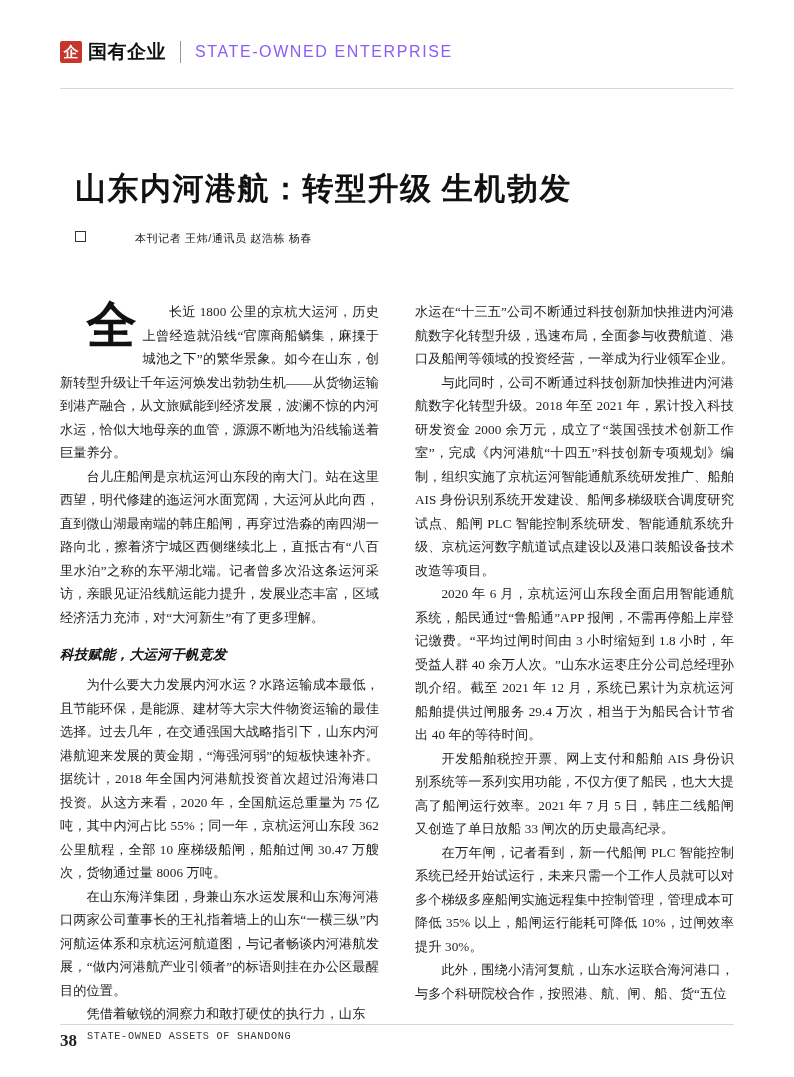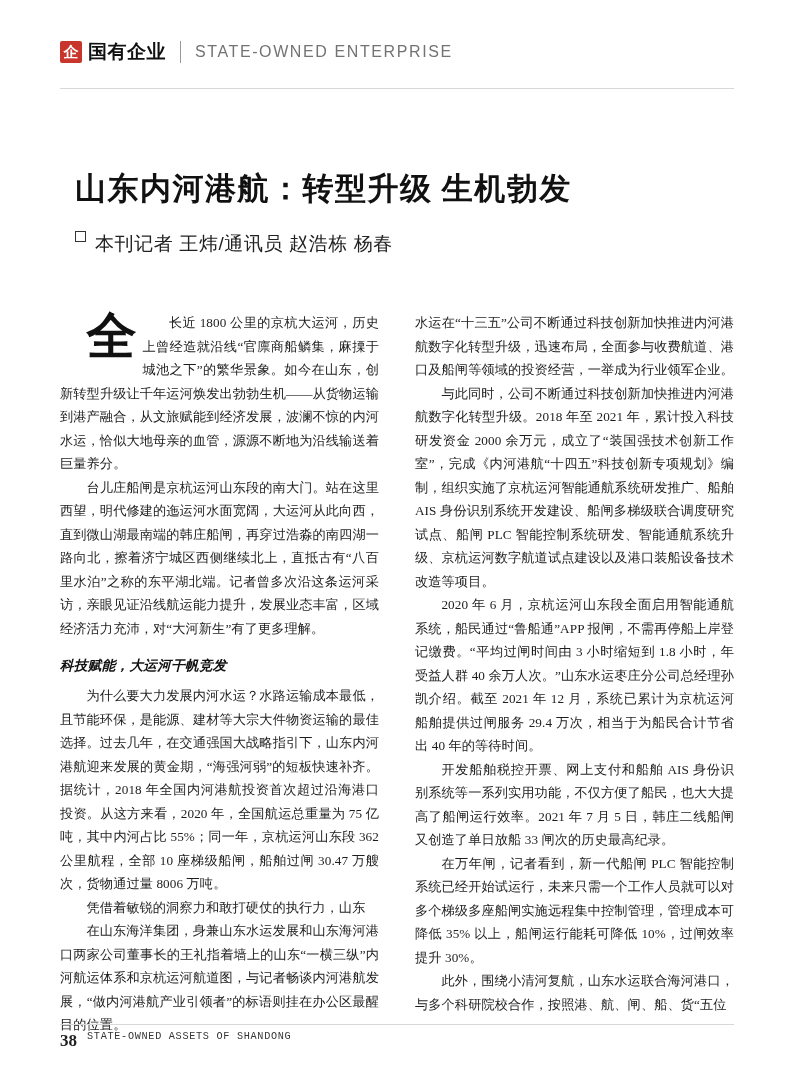--- a/index.html
+++ b/index.html
@@ -55,21 +55,21 @@
   .masthead-divider {
     width: 1px;
     height: 22px;
     background: #999;
     margin: 0 14px;
   }
   .logo-en {
     font-family: "Liberation Sans", sans-serif;
     font-size: 16px;
     letter-spacing: 1.6px;
-    color: #737373;
+    color: #8b5cf6;
   }
   .header-rule {
     height: 1px;
     background: #d8d8d8;
     margin-top: 6px;
   }
 
   
   .title-block {
     margin-top: 80px;
@@ -80,25 +80,26 @@
     font-size: 31px;
     font-weight: bold;
     letter-spacing: 1.5px;
     color: #111;
     margin: 0 0 0 0;
     line-height: 1.3;
   }
   .byline {
     margin-top: 22px;
     font-family: "Liberation Sans", sans-serif;
-    font-size: 19px;
+    font-size: 11px;
     color: #222;
     letter-spacing: 0.6px;
     display: flex;
     align-items: flex-start;
+    gap: 40px;
   }
   .byline-marker {
     display: inline-block;
     width: 9px;
     height: 9px;
     border: 1px solid #333;
     margin-right: 9px;
   }
 
   
@@ -199,22 +200,22 @@
     </div>
   </div>
 
   <div class="columns">
 
     <div class="col">
       <p class="dropcap-para"><span class="dropcap">全</span><span>长近 1800 公里的京杭大运河，历史上曾经造就沿线“官廪商船鳞集，麻搮于城池之下”的繁华景象。如今在山东，创新转型升级让千年运河焕发出勃勃生机——从货物运输到港产融合，从文旅赋能到经济发展，波澜不惊的内河水运，恰似大地母亲的血管，源源不断地为沿线输送着巨量养分。</span></p>
       <p>台儿庄船闸是京杭运河山东段的南大门。站在这里西望，明代修建的迤运河水面宽阔，大运河从此向西，直到微山湖最南端的韩庄船闸，再穿过浩淼的南四湖一路向北，擦着济宁城区西侧继续北上，直抵古有“八百里水泊”之称的东平湖北端。记者曾多次沿这条运河采访，亲眼见证沿线航运能力提升，发展业态丰富，区域经济活力充沛，对“大河新生”有了更多理解。</p>
       <div class="subhead">科技赋能，大运河干帆竞发</div>
       <p>为什么要大力发展内河水运？水路运输成本最低，且节能环保，是能源、建材等大宗大件物资运输的最佳选择。过去几年，在交通强国大战略指引下，山东内河港航迎来发展的黄金期，“海强河弱”的短板快速补齐。据统计，2018 年全国内河港航投资首次超过沿海港口投资。从这方来看，2020 年，全国航运总重量为 75 亿吨，其中内河占比 55%；同一年，京杭运河山东段 362 公里航程，全部 10 座梯级船闸，船舶过闸 30.47 万艘次，货物通过量 8006 万吨。</p>
+      <p>在山东海洋集团，身兼山东水运发展和山东海河港口两家公司董事长的王礼指着墙上的山东“一横三纵”内河航运体系和京杭运河航道图，与记者畅谈内河港航发展，“做内河港航产业引领者”的标语则挂在办公区最醒目的位置。</p>
       <p>凭借着敏锐的洞察力和敢打硬仗的执行力，山东</p>
-      <p>在山东海洋集团，身兼山东水运发展和山东海河港口两家公司董事长的王礼指着墙上的山东“一横三纵”内河航运体系和京杭运河航道图，与记者畅谈内河港航发展，“做内河港航产业引领者”的标语则挂在办公区最醒目的位置。</p>
     </div>
 
     <div class="col">
       <p class="no-indent">水运在“十三五”公司不断通过科技创新加快推进内河港航数字化转型升级，迅速布局，全面参与收费航道、港口及船闸等领域的投资经营，一举成为行业领军企业。</p>
       <p>与此同时，公司不断通过科技创新加快推进内河港航数字化转型升级。2018 年至 2021 年，累计投入科技研发资金 2000 余万元，成立了“装国强技术创新工作室”，完成《内河港航“十四五”科技创新专项规划》编制，组织实施了京杭运河智能通航系统研发推广、船舶 AIS 身份识别系统开发建设、船闸多梯级联合调度研究试点、船闸 PLC 智能控制系统研发、智能通航系统升级、京杭运河数字航道试点建设以及港口装船设备技术改造等项目。</p>
       <p>2020 年 6 月，京杭运河山东段全面启用智能通航系统，船民通过“鲁船通”APP 报闸，不需再停船上岸登记缴费。“平均过闸时间由 3 小时缩短到 1.8 小时，年受益人群 40 余万人次。”山东水运枣庄分公司总经理孙凯介绍。截至 2021 年 12 月，系统已累计为京杭运河船舶提供过闸服务 29.4 万次，相当于为船民合计节省出 40 年的等待时间。</p>
       <p>开发船舶税控开票、网上支付和船舶 AIS 身份识别系统等一系列实用功能，不仅方便了船民，也大大提高了船闸运行效率。2021 年 7 月 5 日，韩庄二线船闸又创造了单日放船 33 闸次的历史最高纪录。</p>
       <p>在万年闸，记者看到，新一代船闸 PLC 智能控制系统已经开始试运行，未来只需一个工作人员就可以对多个梯级多座船闸实施远程集中控制管理，管理成本可降低 35% 以上，船闸运行能耗可降低 10%，过闸效率提升 30%。</p>
       <p>此外，围绕小清河复航，山东水运联合海河港口，与多个科研院校合作，按照港、航、闸、船、货“五位</p>
     </div>

